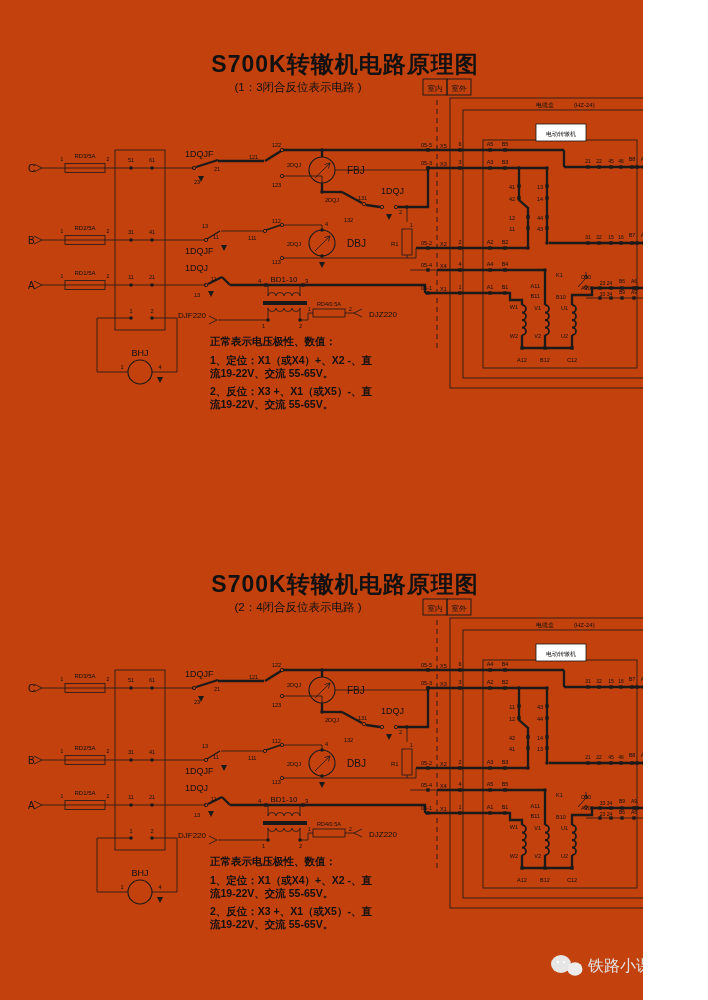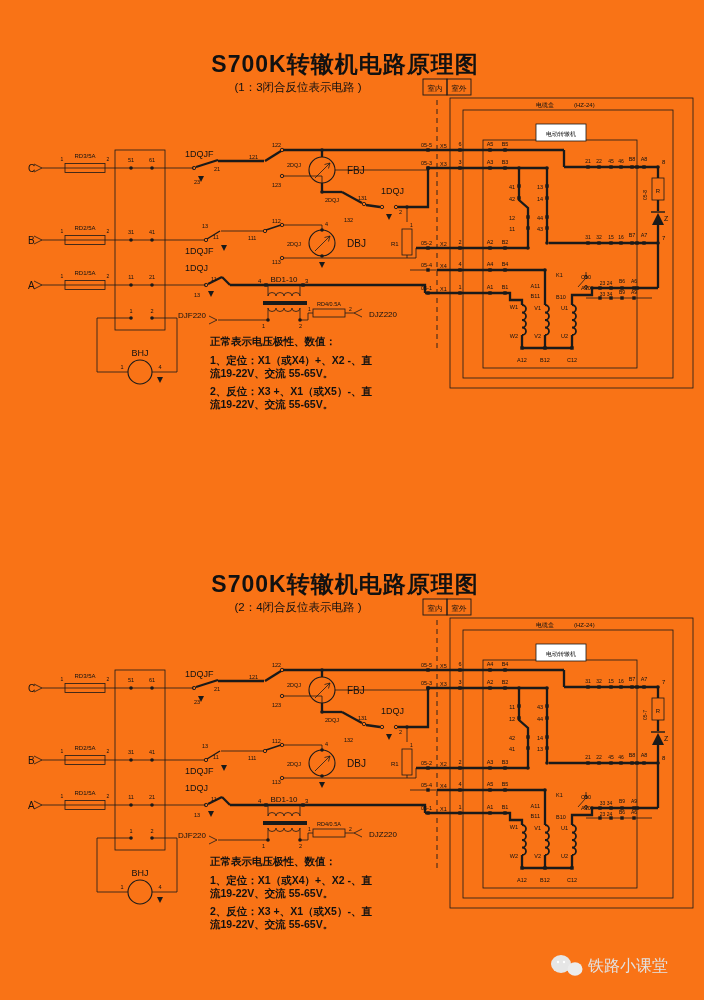--- a/index.html
+++ b/index.html
@@ -1,16 +1,16 @@
 <!DOCTYPE html>
 <html><head>
 <meta charset="utf-8">
 <style>
   html,body{margin:0;padding:0;background:#fff;}
-  .page{position:relative;width:704px;height:1000px;background:#f97316;overflow:hidden;
+  .page{position:relative;width:643px;height:1000px;background:#c2410c;overflow:hidden;
         font-family:"Liberation Sans",sans-serif;}
   svg{position:absolute;left:0;top:0;}
   svg text{font-family:"Liberation Sans",sans-serif;fill:#111;}
   .title{font-size:23px;font-weight:bold;letter-spacing:1px;}
   .subtitle{font-size:11.5px;}
   .legendtxt{font-size:7.5px;}
   .notes{font-size:10.5px;font-weight:bold;}
   .wm{fill:#e2e2e2;font-size:16px;}
 </style>
 </head>

